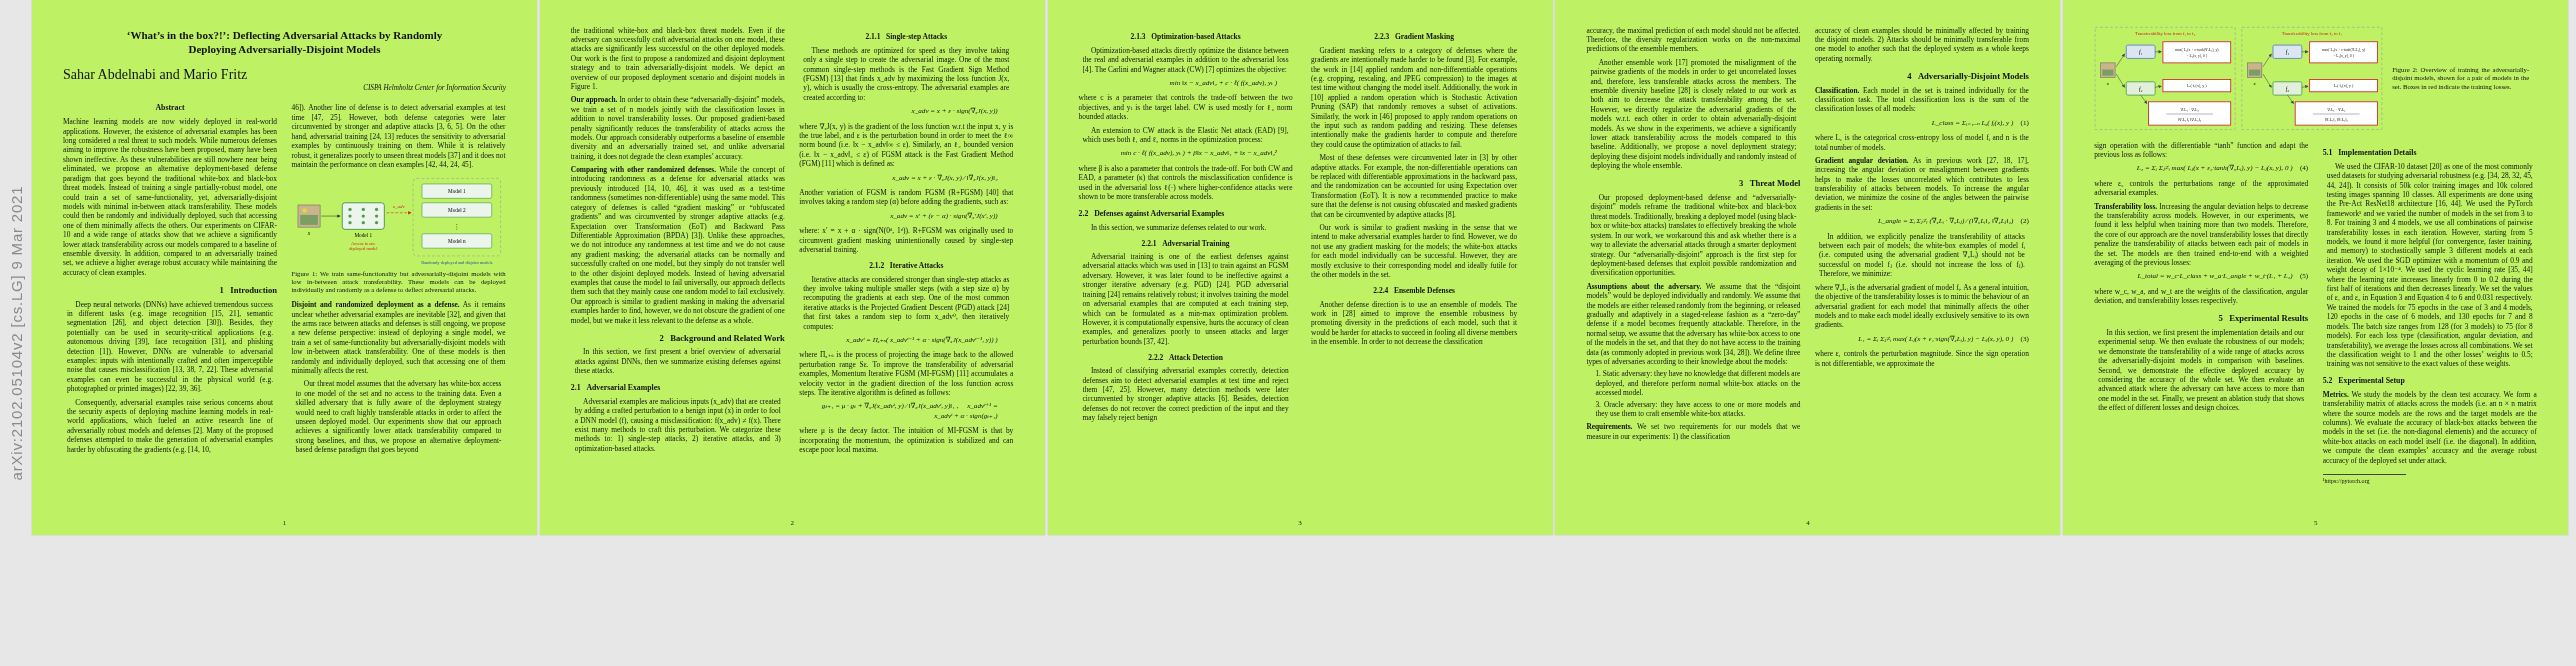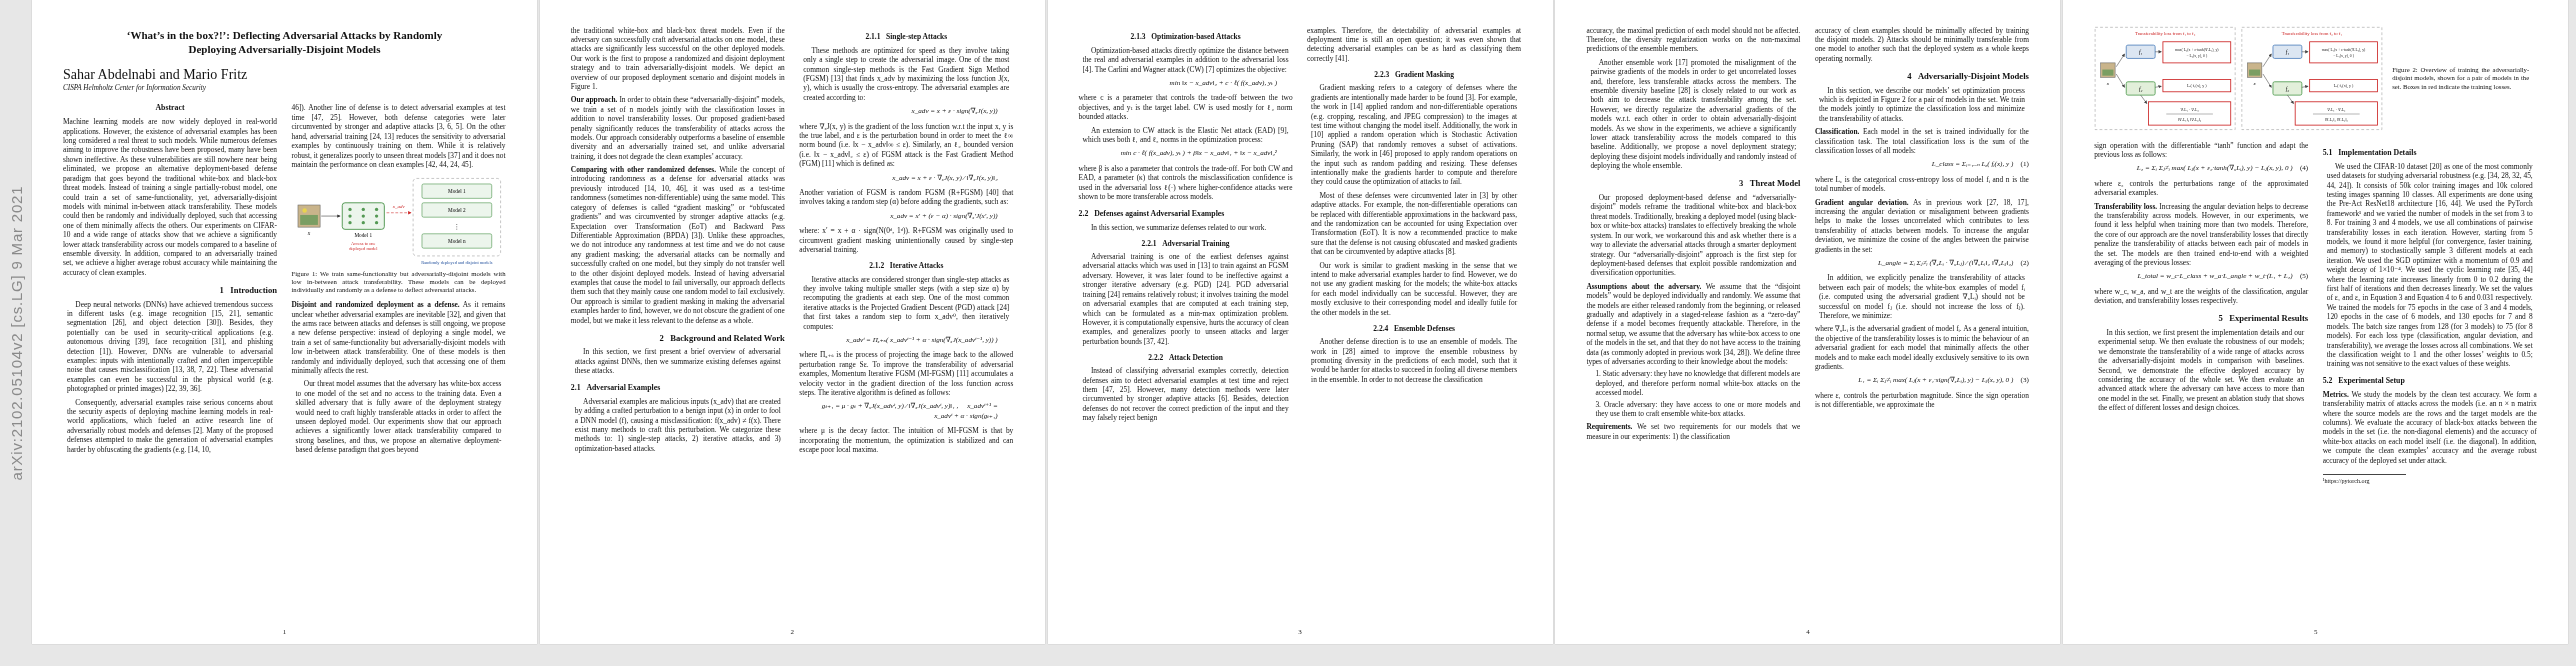--- a/index.html
+++ b/index.html
@@ -1,27 +1,27 @@
 <!DOCTYPE html>
 <html style="font-size:9px"><head>
 <meta charset="utf-8">
 <style>
   html,body{margin:0;padding:0;}
   body{width:2576px;height:667px;background:#e7e7e7;font-family:"Liberation Serif","DejaVu Serif",serif;color:#121212;}
   .canvas{position:relative;width:2576px;height:667px;overflow:hidden;}
   .arxiv-stamp{position:absolute;top:333px;left:15.6px;transform:translate(-50%,-50%) rotate(-90deg);white-space:nowrap;font-family:"Liberation Sans","DejaVu Sans",sans-serif;font-size:15px;letter-spacing:0.8px;color:#8a8a8a;}
   .pages{position:absolute;left:32px;top:0;height:667px;display:flex;gap:2.8px;}
-  .page{position:relative;width:505px;height:644px;background:#ffffff;box-sizing:border-box;padding:25.6px 31px 22px;overflow:hidden;box-shadow:0 0 1.1px rgba(0,0,0,.25);}
+  .page{position:relative;width:505px;height:535px;background:#bef264;box-sizing:border-box;padding:25.6px 31px 22px;overflow:hidden;box-shadow:0 0 1.1px rgba(0,0,0,.25);}
   .page-num{position:absolute;bottom:7.8px;left:0;width:100%;text-align:center;font-size:7px;color:#222;}
   .cols{display:flex;gap:14.5px;align-items:flex-start;}
   .col{width:214px;flex:0 0 214px;}
   .p1-header{margin:0 0 3.3px;}
   .paper-title{width:345px;margin:2.2px auto 10px;text-align:center;font-weight:bold;font-size:11px;line-height:14.5px;}
   .authors{font-size:14px;margin-bottom:1.7px;}
-  .affiliation{text-align:left;font-style:italic;font-size:7.2px;margin-bottom:11px;}
+  .affiliation{text-align:right;font-style:italic;font-size:7.2px;margin-bottom:11px;}
   .blk{font-size:7.4px;line-height:9.4px;text-align:justify;}
   .blk.absh{font-size:7.8px;font-weight:bold;text-align:center;margin:0 0 4.4px;}
   .blk.abs{margin:0 0 2.2px;}
   .blk.h1{font-size:8.6px;font-weight:bold;margin:7.8px 0 3.9px;text-align:right;line-height:10.6px;}
   .blk.h2{font-size:7.8px;font-weight:bold;margin:7.2px 0 3.3px;text-align:left;line-height:10px;}
   .blk.h3{font-size:7.5px;font-weight:bold;margin:6.7px 0 3.3px;text-align:center;line-height:9.4px;}
   .blk.p{margin:4px;text-indent:8.3px;}
   .blk.pc{margin:0;}
   .blk.lead{margin:3.9px 0 0;}
   .lead-label{font-weight:bold;}
@@ -178,21 +178,20 @@
             </div>
             <div class="blk pc">where β is also a parameter that controls the trade-off. For both CW and EAD, a parameter (κ) that controls the misclassification confidence is used in the adversarial loss ℓ(·) where higher-confidence attacks were shown to be more transferable across models.</div>
             <div class="blk h2">2.2&nbsp;&nbsp;&nbsp;Defenses against Adversarial Examples</div>
             <div class="blk p">In this section, we summarize defenses related to our work.</div>
             <div class="blk h3">2.2.1&nbsp;&nbsp;&nbsp;Adversarial Training</div>
             <div class="blk p">Adversarial training is one of the earliest defenses against adversarial attacks which was used in [13] to train against an FGSM adversary. However, it was later found to be ineffective against a stronger iterative adversary (e.g. PGD) [24]. PGD adversarial training [24] remains relatively robust; it involves training the model on adversarial examples that are computed at each training step, which can be formulated as a min-max optimization problem. However, it is computationally expensive, hurts the accuracy of clean examples, and generalizes poorly to unseen attacks and larger perturbation bounds [37, 42].</div>
             <div class="blk h3">2.2.2&nbsp;&nbsp;&nbsp;Attack Detection</div>
             <div class="blk p">Instead of classifying adversarial examples correctly, detection defenses aim to detect adversarial examples at test time and reject them [47, 25]. However, many detection methods were later circumvented by stronger adaptive attacks [6]. Besides, detection defenses do not recover the correct prediction of the input and they may falsely reject benign</div>
           </div>
         <div class="col">
-            <div class="blk pc">examples. Therefore, the detectability of adversarial examples at deployment time is still an open question; it was even shown that detecting adversarial examples can be as hard as classifying them correctly [41].</div>
             <div class="blk h3">2.2.3&nbsp;&nbsp;&nbsp;Gradient Masking</div>
             <div class="blk p">Gradient masking refers to a category of defenses where the gradients are intentionally made harder to be found [3]. For example, the work in [14] applied random and non-differentiable operations (e.g. cropping, rescaling, and JPEG compression) to the images at test time without changing the model itself. Additionally, the work in [10] applied a random operation which is Stochastic Activation Pruning (SAP) that randomly removes a subset of activations. Similarly, the work in [46] proposed to apply random operations on the input such as random padding and resizing. These defenses intentionally make the gradients harder to compute and therefore they could cause the optimization of attacks to fail.</div>
             <div class="blk p">Most of these defenses were circumvented later in [3] by other adaptive attacks. For example, the non-differentiable operations can be replaced with differentiable approximations in the backward pass, and the randomization can be accounted for using Expectation over Transformation (EoT). It is now a recommended practice to make sure that the defense is not causing obfuscated and masked gradients that can be circumvented by adaptive attacks [8].</div>
             <div class="blk p">Our work is similar to gradient masking in the sense that we intend to make adversarial examples harder to find. However, we do not use any gradient masking for the models; the white-box attacks for each model individually can be successful. However, they are mostly exclusive to their corresponding model and ideally futile for the other models in the set.</div>
             <div class="blk h3">2.2.4&nbsp;&nbsp;&nbsp;Ensemble Defenses</div>
             <div class="blk p">Another defense direction is to use an ensemble of models. The work in [28] aimed to improve the ensemble robustness by promoting diversity in the predictions of each model, such that it would be harder for attacks to succeed in fooling all diverse members in the ensemble. In order to not decrease the classification</div>
           </div>
       </div>
       <div class="page-num">3</div>
     </div>
@@ -207,21 +206,20 @@
             <div class="blk lead"><span class="lead-label">Assumptions about the adversary.</span> <span>We assume that the “disjoint models” would be deployed individually and randomly. We assume that the models are either released randomly from the beginning, or released gradually and adaptively in a staged-release fashion as a “zero-day” defense if a model becomes frequently attackable. Therefore, in the normal setup, we assume that the adversary has white-box access to one of the models in the set, and that they do not have access to the training data (as commonly adopted in previous work [34, 28]). We define three types of adversaries according to their knowledge about the models:</span></div>
             <div class="blk list">
               <div class="list-item">1.  Static adversary: they have no knowledge that different models are deployed, and therefore perform normal white-box attacks on the accessed model.</div>
               <div class="list-item">3.  Oracle adversary: they have access to one or more models and they use them to craft ensemble white-box attacks.</div>
             </div>
             <div class="blk lead"><span class="lead-label">Requirements.</span> <span>We set two requirements for our models that we measure in our experiments: 1) the classification</span></div>
           </div>
         <div class="col">
             <div class="blk pc">accuracy of clean examples should be minimally affected by training the disjoint models. 2) Attacks should be minimally transferable from one model to another such that the deployed system as a whole keeps operating normally.</div>
             <div class="blk h1">4&nbsp;&nbsp;&nbsp;Adversarially-Disjoint Models</div>
-            <div class="blk p">In this section, we describe our models’ set optimization process which is depicted in Figure 2 for a pair of models in the set. We train the models jointly to optimize the classification loss and minimize the transferability of attacks.</div>
             <div class="blk lead"><span class="lead-label">Classification.</span> <span>Each model in the set is trained individually for the classification task. The total classification loss is the sum of the classification losses of all models:</span></div>
             <div class="blk eq">
               <span class="eq-body">L_class = Σᵢ₌₁..ₙ Lₑ( fᵢ(x), y )</span>
               <span class="eq-num">(1)</span>
             </div>
             <div class="blk pc">where Lₑ is the categorical cross-entropy loss of model fᵢ and n is the total number of models.</div>
             <div class="blk lead"><span class="lead-label">Gradient angular deviation.</span> <span>As in previous work [27, 18, 17], increasing the angular deviation or misalignment between gradients helps to make the losses uncorrelated which contributes to less transferability of attacks between models. To increase the angular deviation, we minimize the cosine of the angles between the pairwise gradients in the set:</span></div>
             <div class="blk eq">
               <span class="eq-body">L_angle = Σᵢ Σⱼ≠ᵢ (∇ₓLᵢ · ∇ₓLⱼ) ⁄ (‖∇ₓLᵢ‖₂ ‖∇ₓLⱼ‖₂)</span>
               <span class="eq-num">(2)</span>

